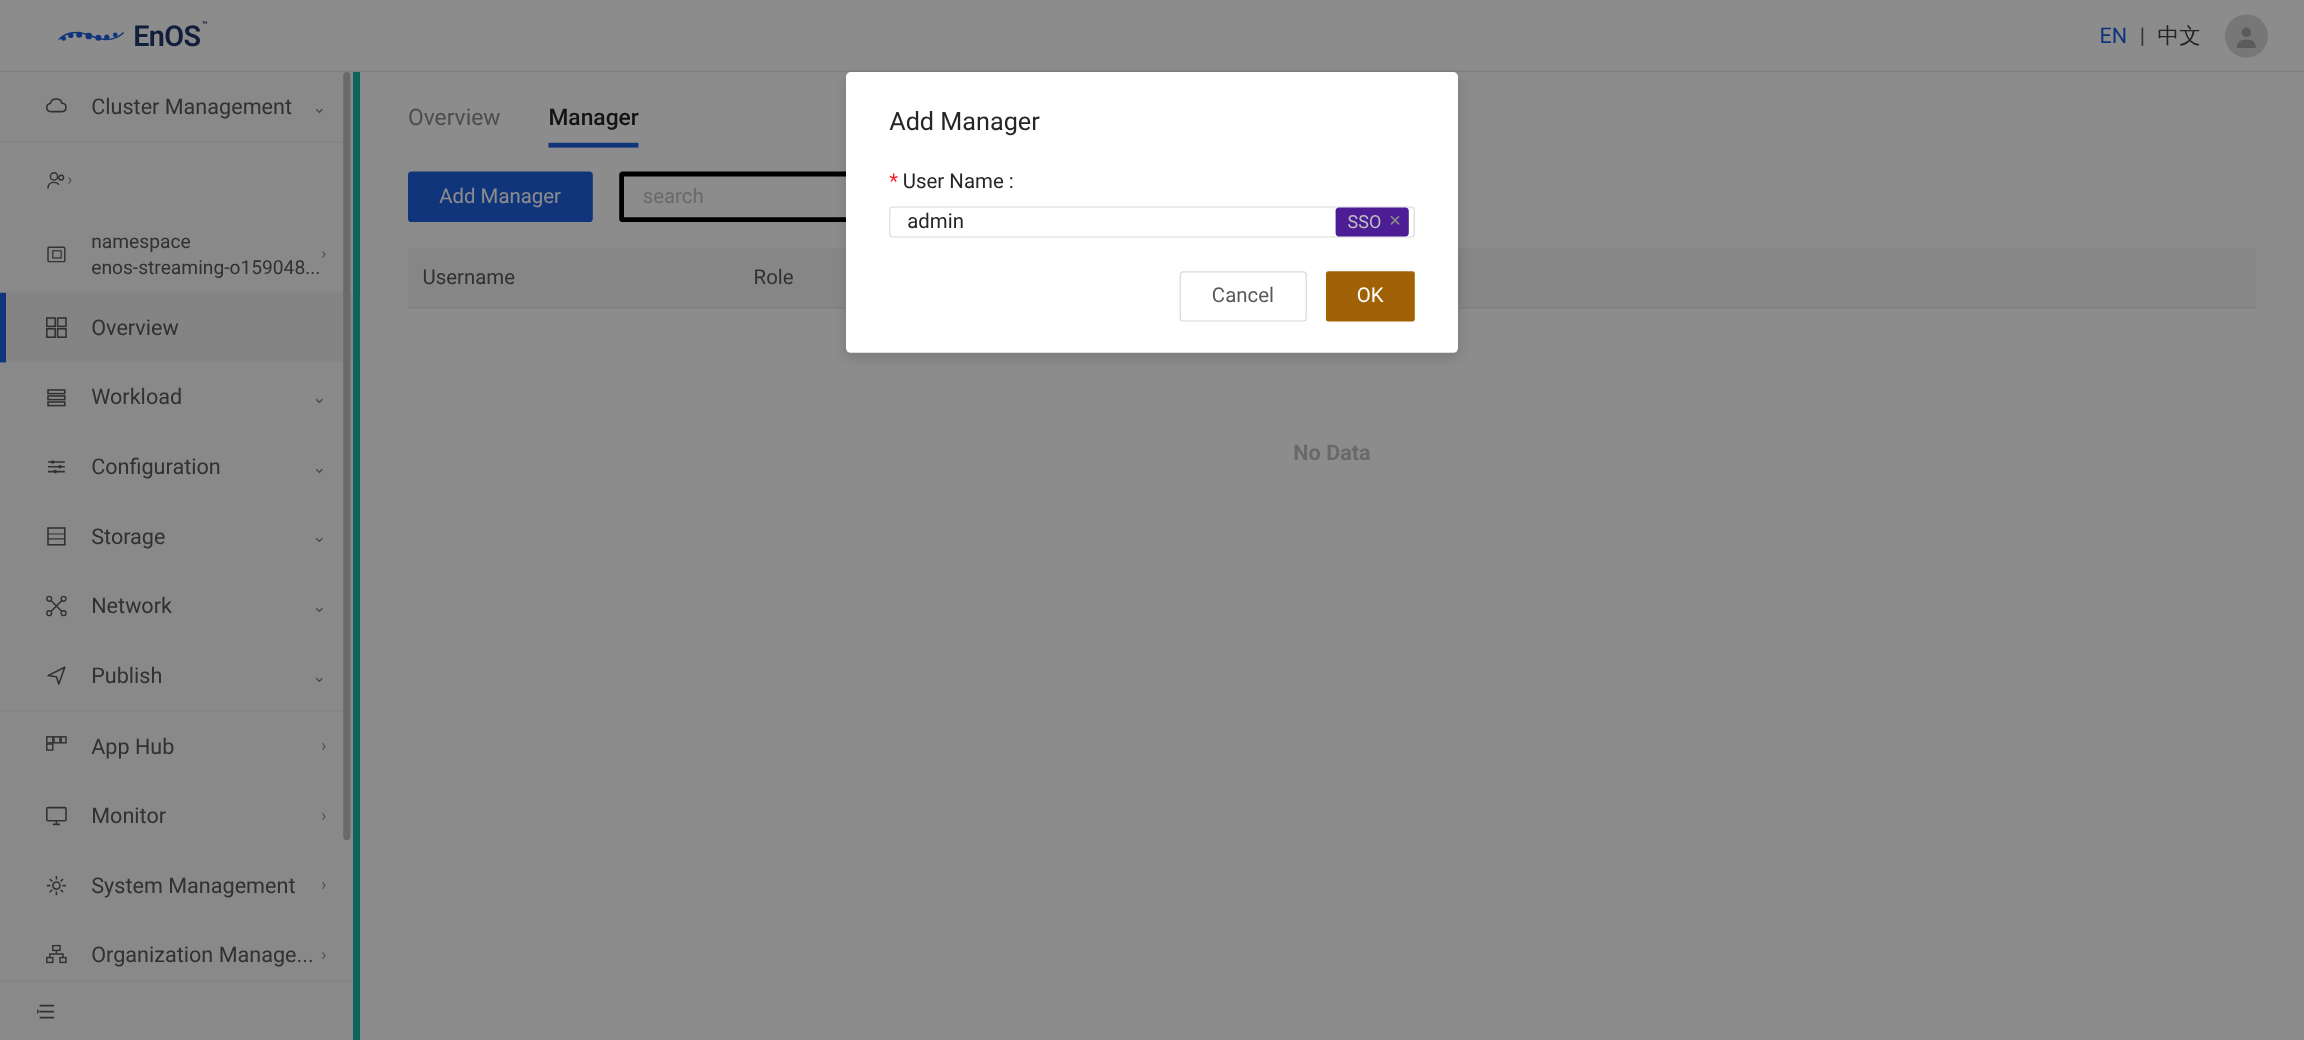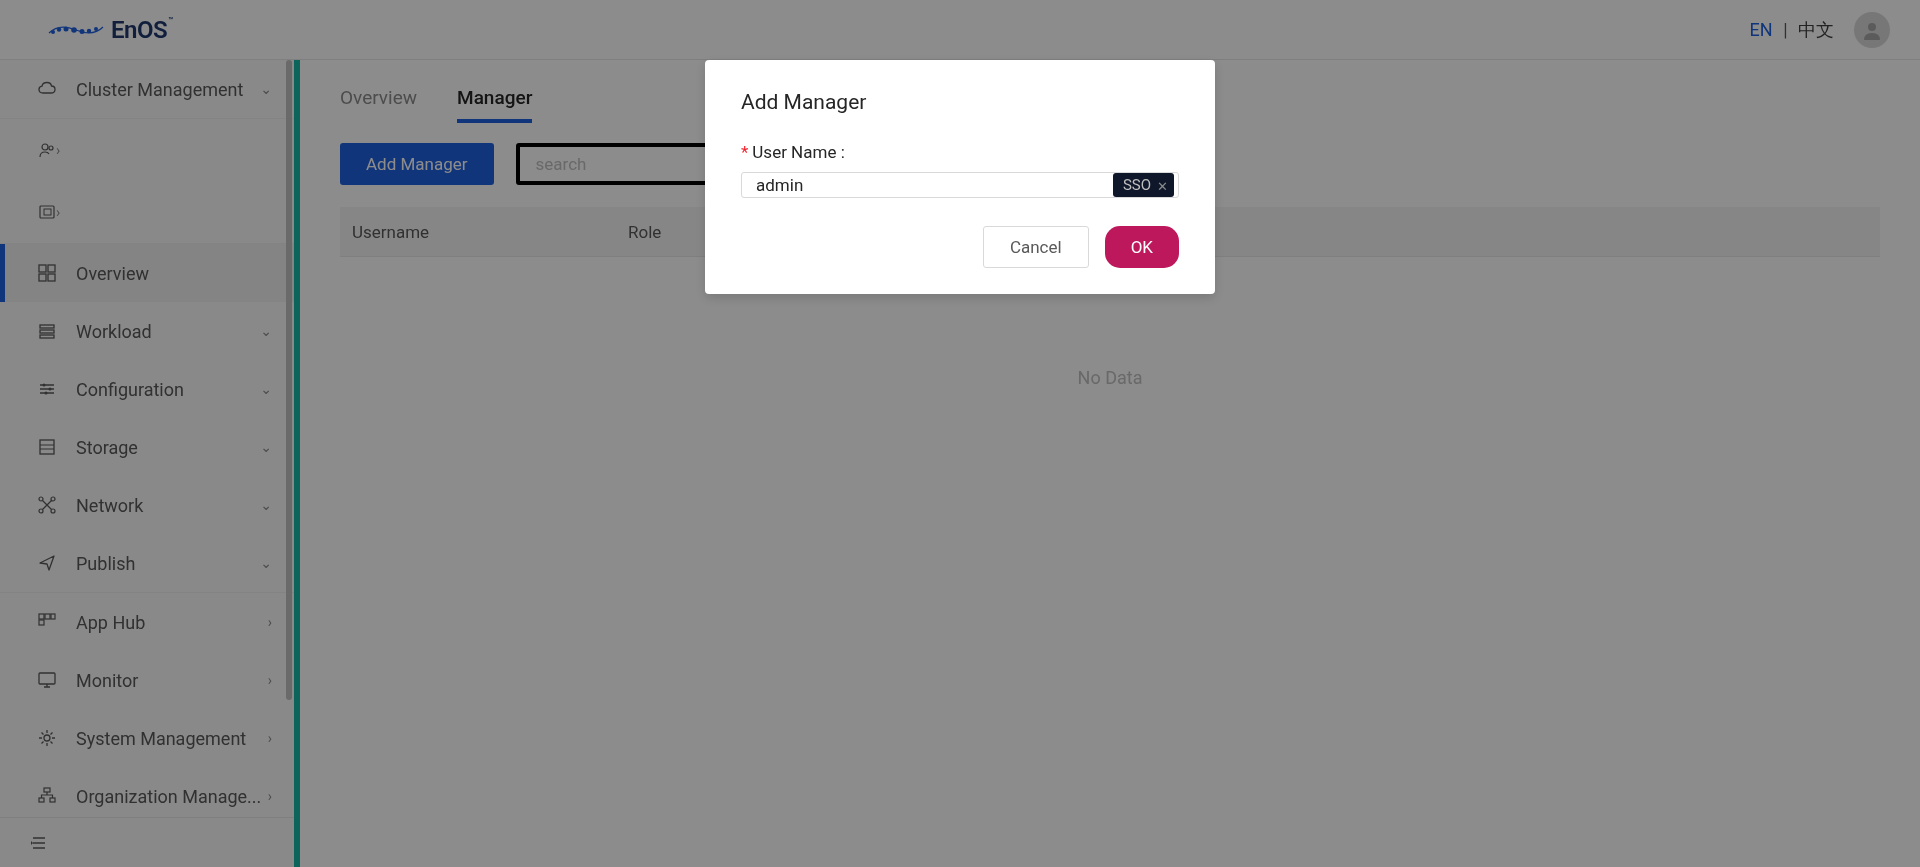--- a/index.html
+++ b/index.html
@@ -247,20 +247,21 @@
       color: #595959;
       flex: 1;
     }
     .th.col1 { flex: 0 0 240px; }
     .th.col2 { flex: 1; }
     .no-data {
       text-align: center;
       color: #bfbfbf;
       font-size: 18px;
       margin-top: 110px;
+      font-weight: bold;
     }
     .overlay {
       position: absolute;
       inset: 0;
       background: rgba(0,0,0,0.45);
       z-index: 10;
     }
     .modal {
       position: absolute;
       top: 60px;
@@ -299,27 +300,27 @@
     }
     .input-wrap input {
       border: none;
       outline: none;
       flex: 1;
       font-size: 17px;
       color: #262626;
       background: transparent;
     }
     .tag {
-      background: #0f172a;
+      background: #4c1d95;
       color: #bfbfbf;
       border-radius: 3px;
       font-size: 15px;
       padding: 3px 6px 3px 10px;
       display: flex;
-      align-items: flex-end;
+      align-items: flex-start;
       gap: 6px;
     }
     .tag-close {
       cursor: pointer;
       color: #8c8c8c;
       font-size: 13px;
     }
     .modal-footer {
       display: flex;
       justify-content: flex-end;
@@ -330,27 +331,27 @@
       background: #fff;
       border: 1px solid #d9d9d9;
       height: 42px;
       padding: 0 26px;
       font-size: 17px;
       border-radius: 3px;
       cursor: pointer;
       color: #595959;
     }
     .btn-ok {
-      background: #be185d;
+      background: #a16207;
       color: #fff;
       border: none;
       height: 42px;
       padding: 0 26px;
       font-size: 17px;
-      border-radius: 15px;
+      border-radius: 2px;
       cursor: pointer;
     }
     .scrollbar-track {
       position: absolute;
       right: 0;
       top: 0;
       bottom: 50px;
       width: 10px;
       background: transparent;
     }
@@ -421,20 +422,24 @@
           </span>
           <span class="chevron">›</span>
         </div>
         <div class="sidebar-item sub">
           <span class="icon">
             <svg width="16" height="16" viewBox="0 0 16 16">
                 <rect x="1" y="2" width="14" height="12" rx="1" fill="none" stroke="#595959" stroke-width="1.2"></rect>
                 <rect x="5" y="5" width="7" height="6" fill="none" stroke="#595959" stroke-width="1"></rect>
               </svg>
           </span>
+          <div class="sub-content">
+            <span class="sub-label">namespace</span>
+            <span class="sub-value">enos-streaming-o159048...</span>
+          </div>
           <span class="chevron">›</span>
         </div>
       </div>
 
       <div class="subsection">
         <div class="sidebar-item active">
           <span class="icon">
             <svg width="18" height="18" viewBox="0 0 18 18">
                 <rect x="1" y="1" width="7" height="7" fill="none" stroke="#595959" stroke-width="1.3"></rect>
                 <rect x="10" y="1" width="7" height="7" fill="none" stroke="#595959" stroke-width="1.3"></rect>

